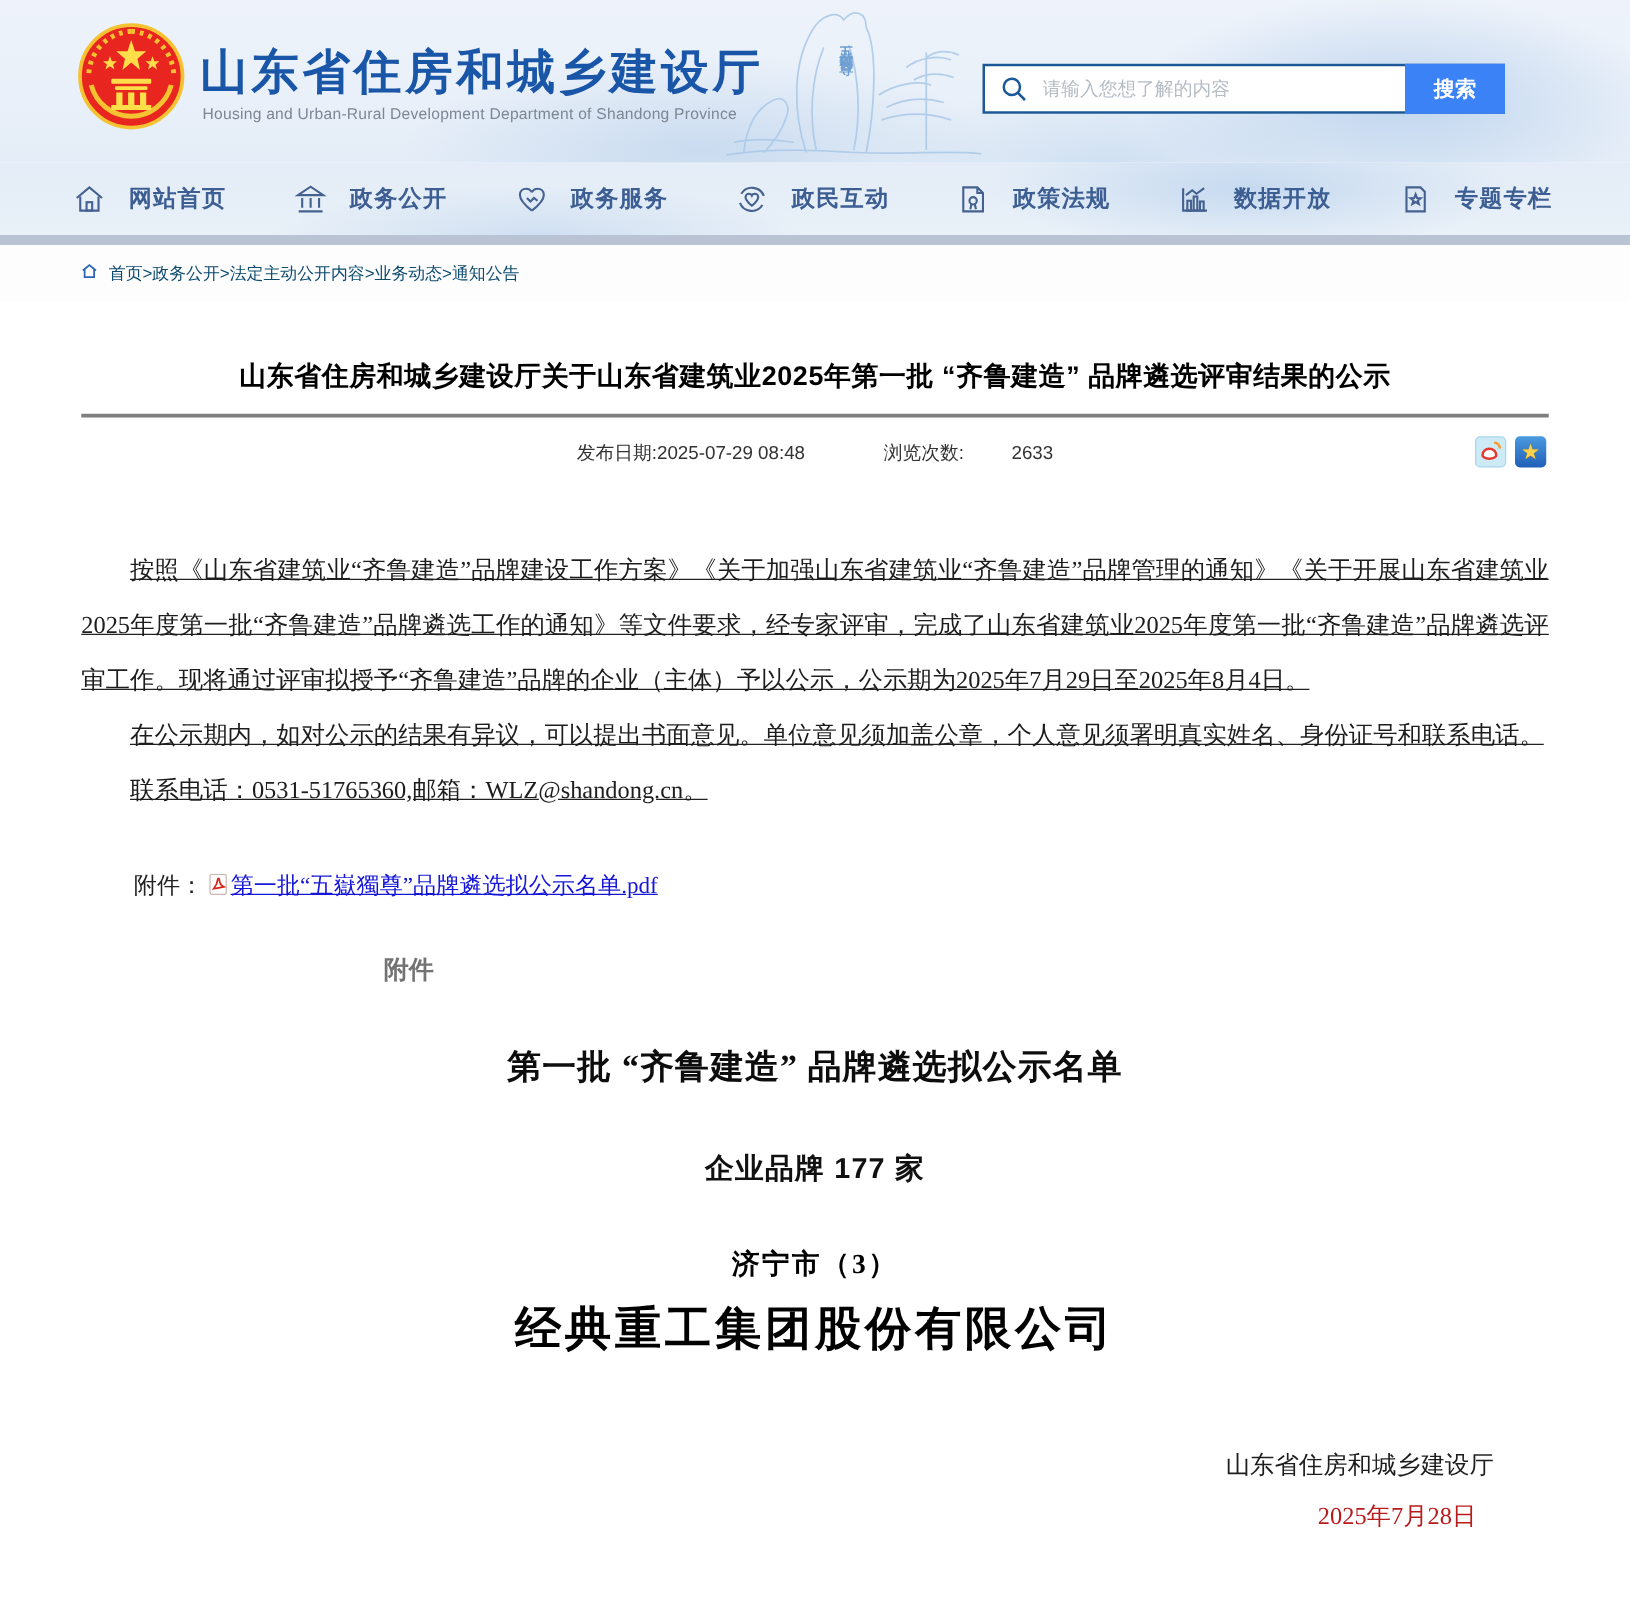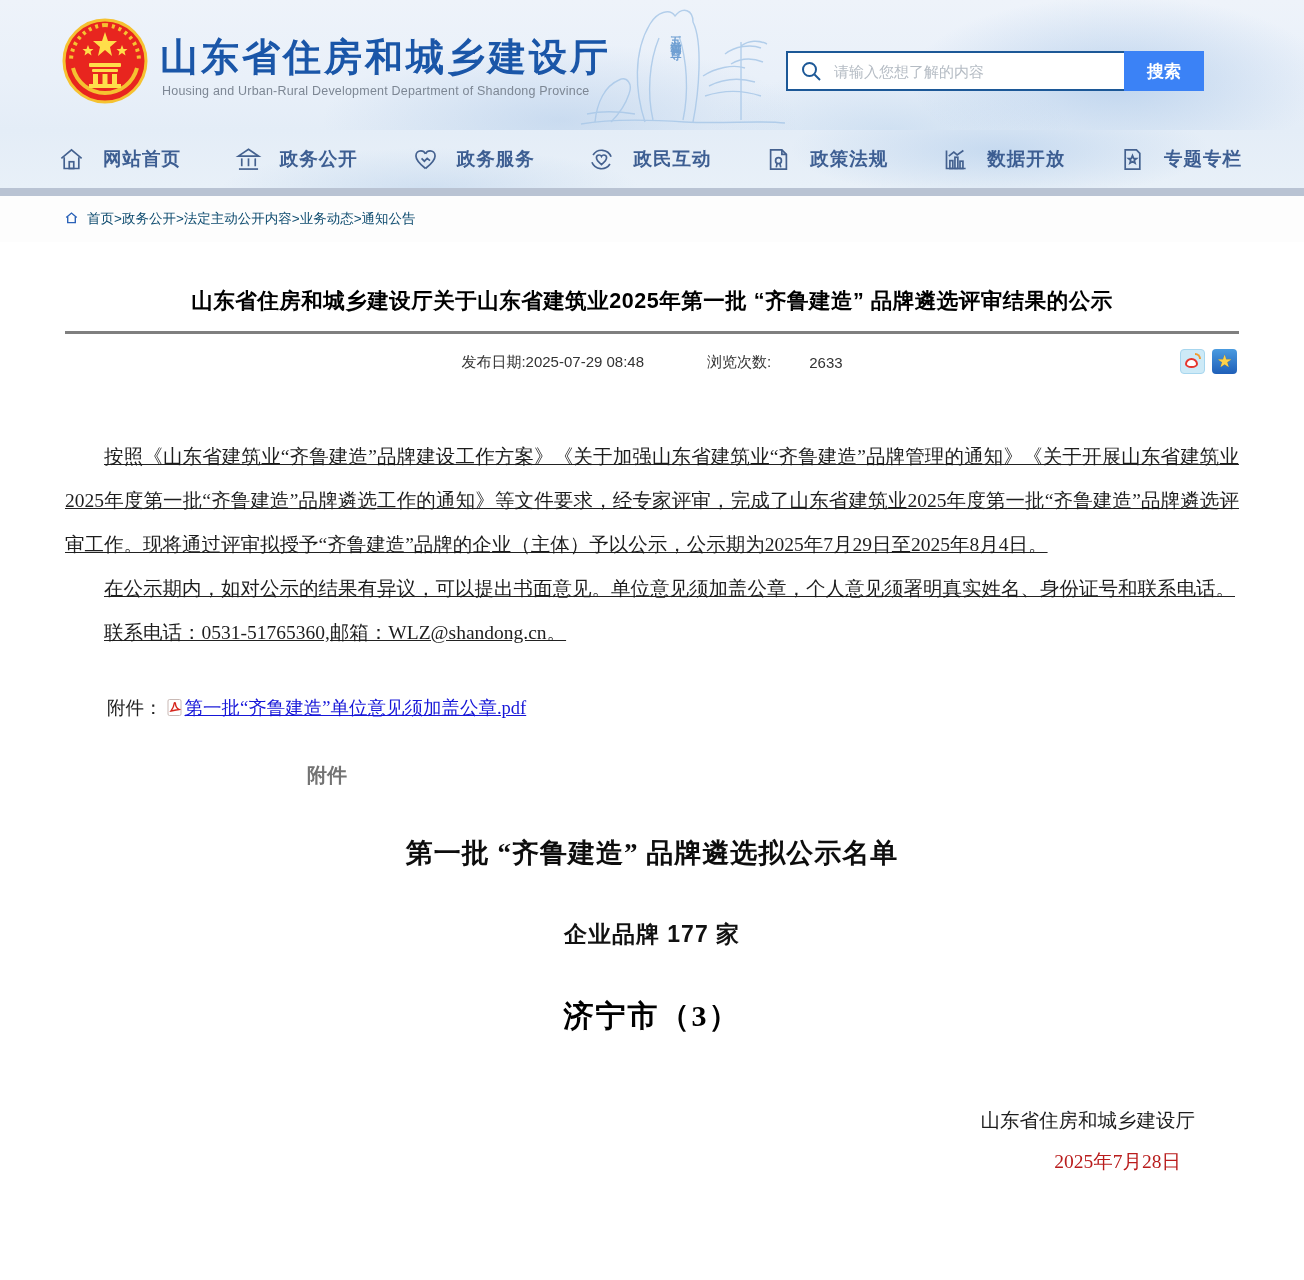--- a/index.html
+++ b/index.html
@@ -99,21 +99,21 @@
   .doc-appendix-label { margin-left:242px; font-size:20px; font-weight:bold; color:#737373; }
   .doc-title {
     margin-top:46px; text-align:center; font-size:27px; font-weight:bold; color:#0d0d0d;
     font-family:"Liberation Serif","DejaVu Serif",serif; letter-spacing:1px;
   }
   .doc-subtitle {
     margin-top:48px; text-align:center; font-size:23px; font-weight:bold; color:#111;
     letter-spacing:1px;
   }
   .doc-city {
-    margin-top:46px; text-align:center; font-size:30px; font-weight:bold; color:#000;
+    margin-top:46px; text-align:center; font-size:22px; font-weight:bold; color:#000;
     font-family:"Liberation Serif","DejaVu Serif",serif; letter-spacing:2px;
   }
   .doc-company {
     margin-top:12px; text-align:center; font-size:37px; font-weight:bold; color:#000;
     font-family:"Liberation Serif","DejaVu Serif",serif; letter-spacing:3px;
   }
   .signature {
     margin-top:70px; text-align:right; padding-right:44px;
     font-family:"Liberation Serif","DejaVu Serif",serif; font-size:19.5px; color:#1d1d1d;
   }
@@ -272,24 +272,25 @@
     <p>在公示期内，如对公示的结果有异议，可以提出书面意见。单位意见须加盖公章，个人意见须署明真实姓名、身份证号和联系电话。</p>
     <p>联系电话：0531-51765360,邮箱：WLZ@shandong.cn。</p>
   </div>
 
   <div class="attachment-row">
     <span>附件：</span>
     <svg class="pdf-icon" width="16" height="17" viewBox="0 0 16 17">
       <rect x="1" y="0.5" width="13" height="16" rx="1.5" fill="#fff" stroke="#c9b9b5" stroke-width="1"></rect>
       <path d="M4 12 C5.5 10 7 6.5 7.2 4.5 C7.3 3.5 8.3 3.5 8.4 4.5 C8.6 7 10 9.5 12 10.5 C10 10.8 6.5 11.5 4 12 Z" fill="none" stroke="#d6261d" stroke-width="1.4"></path>
     </svg>
-    <a class="attachment-link">第一批“齐鲁建造”单位意见须加盖公章.pdf</a>
+    <a class="attachment-link">第一批“五嶽獨尊”品牌遴选拟公示名单.pdf</a>
   </div>
 
   <div class="doc-area">
     <div class="doc-appendix-label">附件</div>
     <div class="doc-title">第一批 “齐鲁建造” 品牌遴选拟公示名单</div>
     <div class="doc-subtitle">企业品牌 177 家</div>
     <div class="doc-city">济宁市（3）</div>
+    <div class="doc-company">经典重工集团股份有限公司</div>
     <div class="signature">山东省住房和城乡建设厅</div>
     <div class="signature-date">2025年7月28日</div>
   </div>
 </div>
 
 </body></html>

